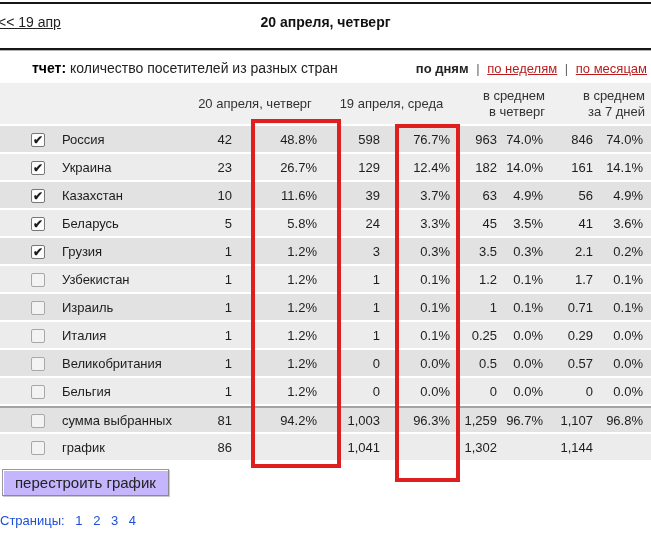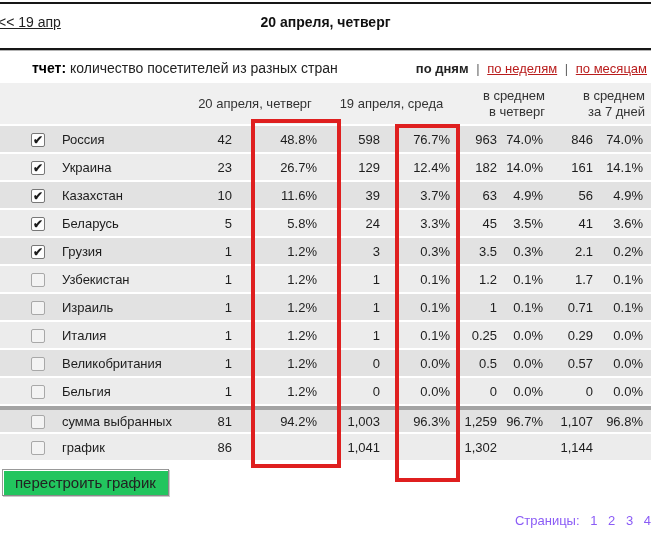--- a/index.html
+++ b/index.html
@@ -30,39 +30,39 @@
   .table-wrap{position:relative;}
   table{width:651px; border-collapse:separate; border-spacing:0; table-layout:fixed;}
   th{background:var(--header-bg); font-weight:normal; color:#333; height:43px;
      border-bottom:2px solid #fff; vertical-align:middle; font-size:13px;}
   th.center{text-align:center;}
   th.right{text-align:right; padding-right:6px;}
   th .hl{line-height:16px;}
   td{height:28px; border-bottom:2px solid #fff; vertical-align:middle; font-size:13px; color:#1d1d1d;}
   tbody tr:nth-child(odd) td{background:var(--row-dark);}
   tbody tr:nth-child(even) td{background:var(--row-light);}
-  tr.gap-top td{border-top:4px solid #a3a3a3;}
+  tr.gap-top td{border-top:2px solid #a3a3a3;}
   td.name{padding-left:6px;}
   td.num{text-align:right; padding-right:8px;}
   .cb{display:inline-block; width:14px; height:14px; margin-left:31px; background:#f3f3f3;
       border:1px solid #a8a8a8; border-radius:2px; text-align:center; line-height:12px; cursor:pointer;}
   .cb .check{visibility:hidden; font-size:12px; font-weight:bold; color:#1a1a1a; position:relative; top:0;}
   .cb.checked{background:#fdfdfd; border-color:#777;}
   .cb.checked .check{visibility:visible;}
 
   
   .hlbox{position:absolute; border:4px solid var(--red); pointer-events:none;}
   .hlbox.box1{left:251px; top:36px; width:90px; height:349px;}
   .hlbox.box2{left:395px; top:41px; width:65px; height:358px;}
 
   
   .rebuild-btn{margin:7px 0 0 2px; font-family:"Liberation Sans", sans-serif; font-size:15px; color:#222;
-      background:#22c55e; border:1px solid #999; border-right-color:#8a8a8a; border-bottom-color:#8a8a8a;
+      background:#c4b5fd; border:1px solid #999; border-right-color:#8a8a8a; border-bottom-color:#8a8a8a;
       box-shadow:inset 1px 1px 0 #fff, 1px 1px 0 #c9c9c9; padding:4px 12px; cursor:pointer;}
-  .pages{margin:17px 0 0 0; font-size:13px; color:#8b5cf6;text-align:right;}
+  .pages{margin:17px 0 0 0; font-size:13px; color:#1d4ed8;}
   .pages .num{margin-left:7px; cursor:pointer;}
 </style>
 </head>
 <body>
 
 <div class="page">
 
   <div class="top-rule"></div>
 
   <div class="topbar">

